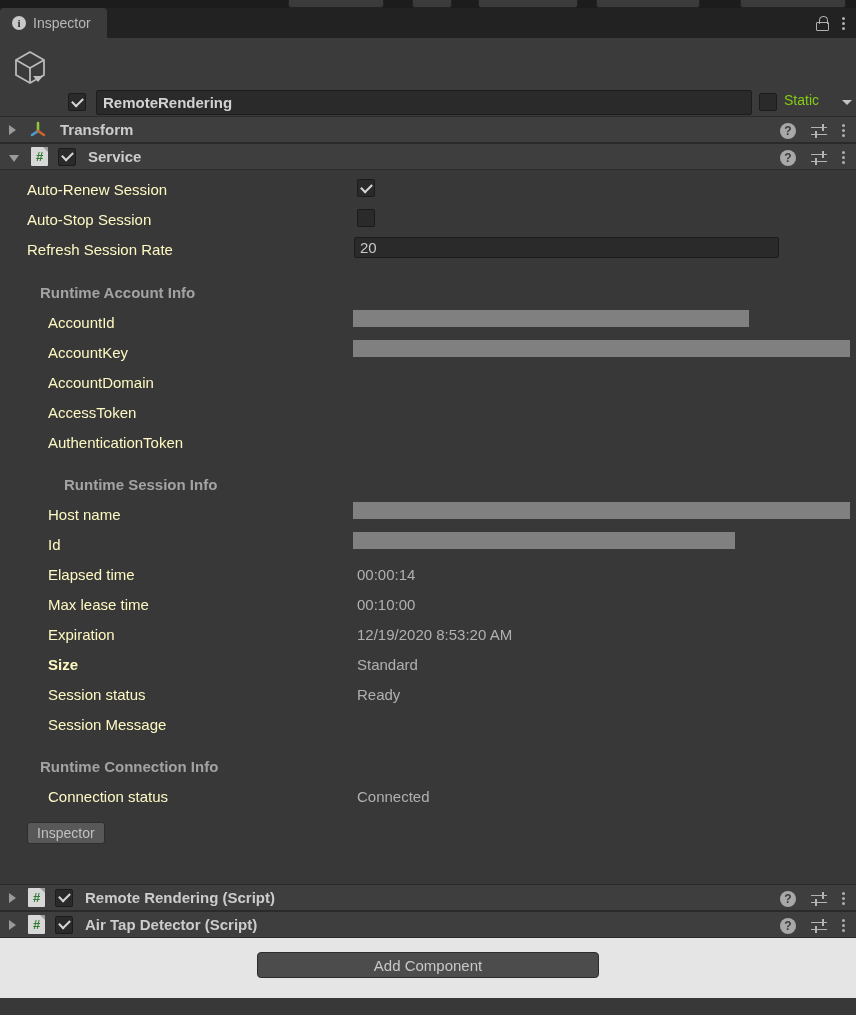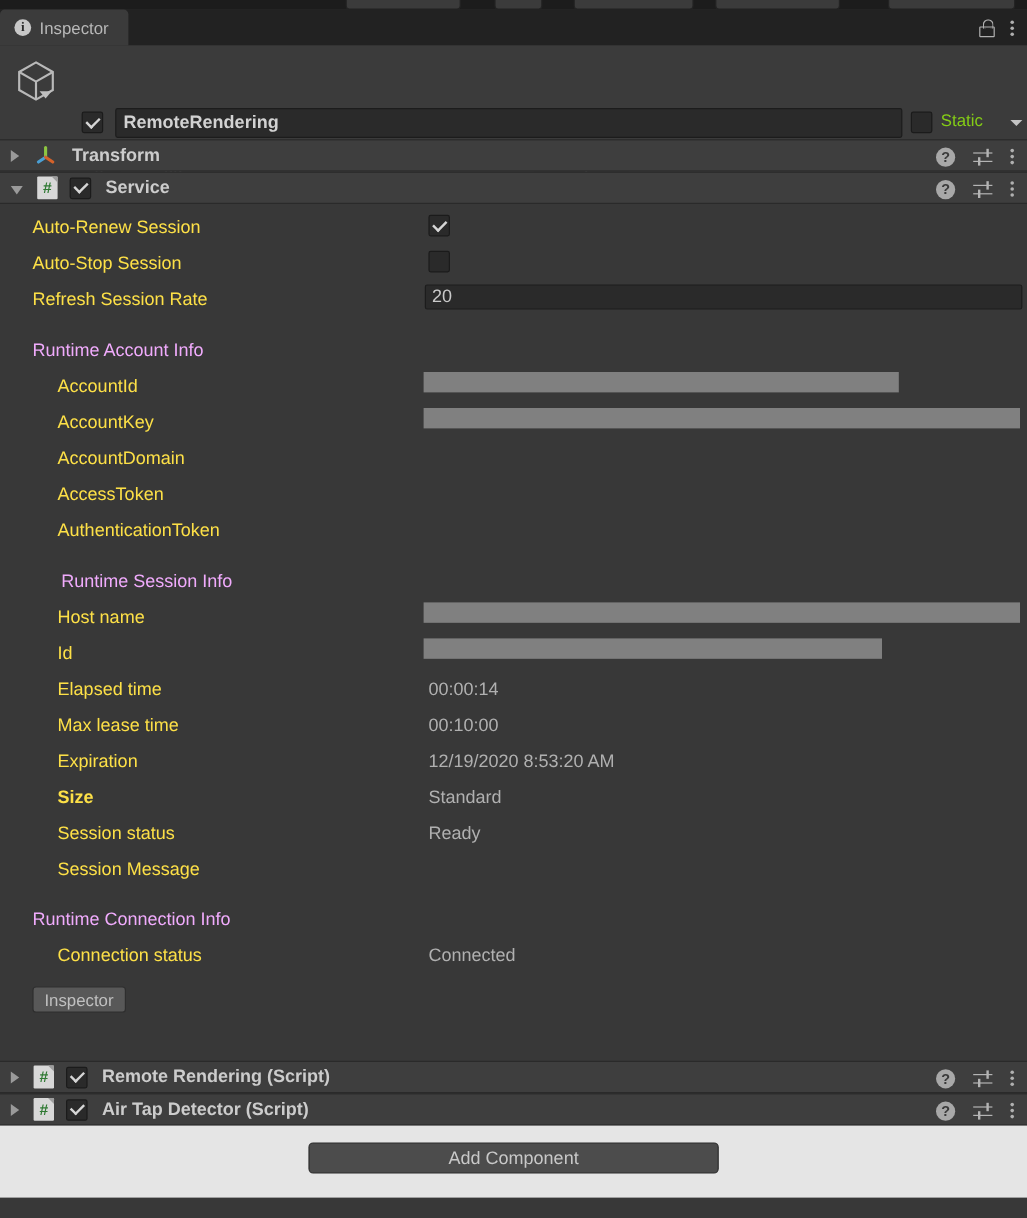--- a/index.html
+++ b/index.html
@@ -167,24 +167,24 @@
     font-size: 12px; font-weight: bold;
     display: flex; align-items: center; justify-content: center; line-height: 1;
   }
   .preset-icon { width: 16px; height: 14px; position: relative; }
   .preset-icon .hline { position: absolute; left: 0; width: 16px; height: 1.6px; background: #b4b4b4; }
   .preset-icon .vtick { position: absolute; width: 1.6px; height: 7px; background: #b4b4b4; }
 
   
   .svc-body { position: relative; background: #383838; height: 714px; }
   .prop-label {
-    position: absolute; color: #fde047; font-size: 15px;
+    position: absolute; color: #fef9c3; font-size: 15px;
     white-space: nowrap;
   }
-  .prop-label.group { color: #f0abfc; font-weight: normal; left: 27px; }
+  .prop-label.group { color: #a3a3a3; font-weight: bold; left: 40px; }
   .prop-label.field { left: 48px; }
   .prop-label.top { left: 27px; }
   .prop-value {
     position: absolute; left: 357px; color: #b0b0b0; font-size: 15px;
     white-space: nowrap;
   }
   .redact { position: absolute; background: #808080; height: 17px; }
   .num-field {
     position: absolute; height: 21px;
     background: #2a2a2a; border: 1px solid #1c1c1c; border-radius: 2px;
@@ -321,21 +321,21 @@
 
   <div class="svc-body">
 
     <span class="prop-label top" style="top:11px;">Auto-Renew Session</span>
     <span class="cb checked" style="position:absolute;left:357px;top:9px;"></span>
 
     <span class="prop-label top" style="top:41px;">Auto-Stop Session</span>
     <span class="cb" style="position:absolute;left:357px;top:39px;"></span>
 
     <span class="prop-label top" style="top:71px;">Refresh Session Rate</span>
-    <div class="num-field" style="left:354px;top:67px;width:498px;">
+    <div class="num-field" style="left:354px;top:67px;width:425px;">
       <span>20</span>
     </div>
 
     <span class="prop-label group" style="top:114px;">Runtime Account Info</span>
 
     <span class="prop-label field" style="top:144px;">AccountId</span>
     <span class="redact" style="left:353px;top:140px;width:396px;"></span>
 
     <span class="prop-label field" style="top:174px;">AccountKey</span>
     <span class="redact" style="left:353px;top:170px;width:497px;"></span>

